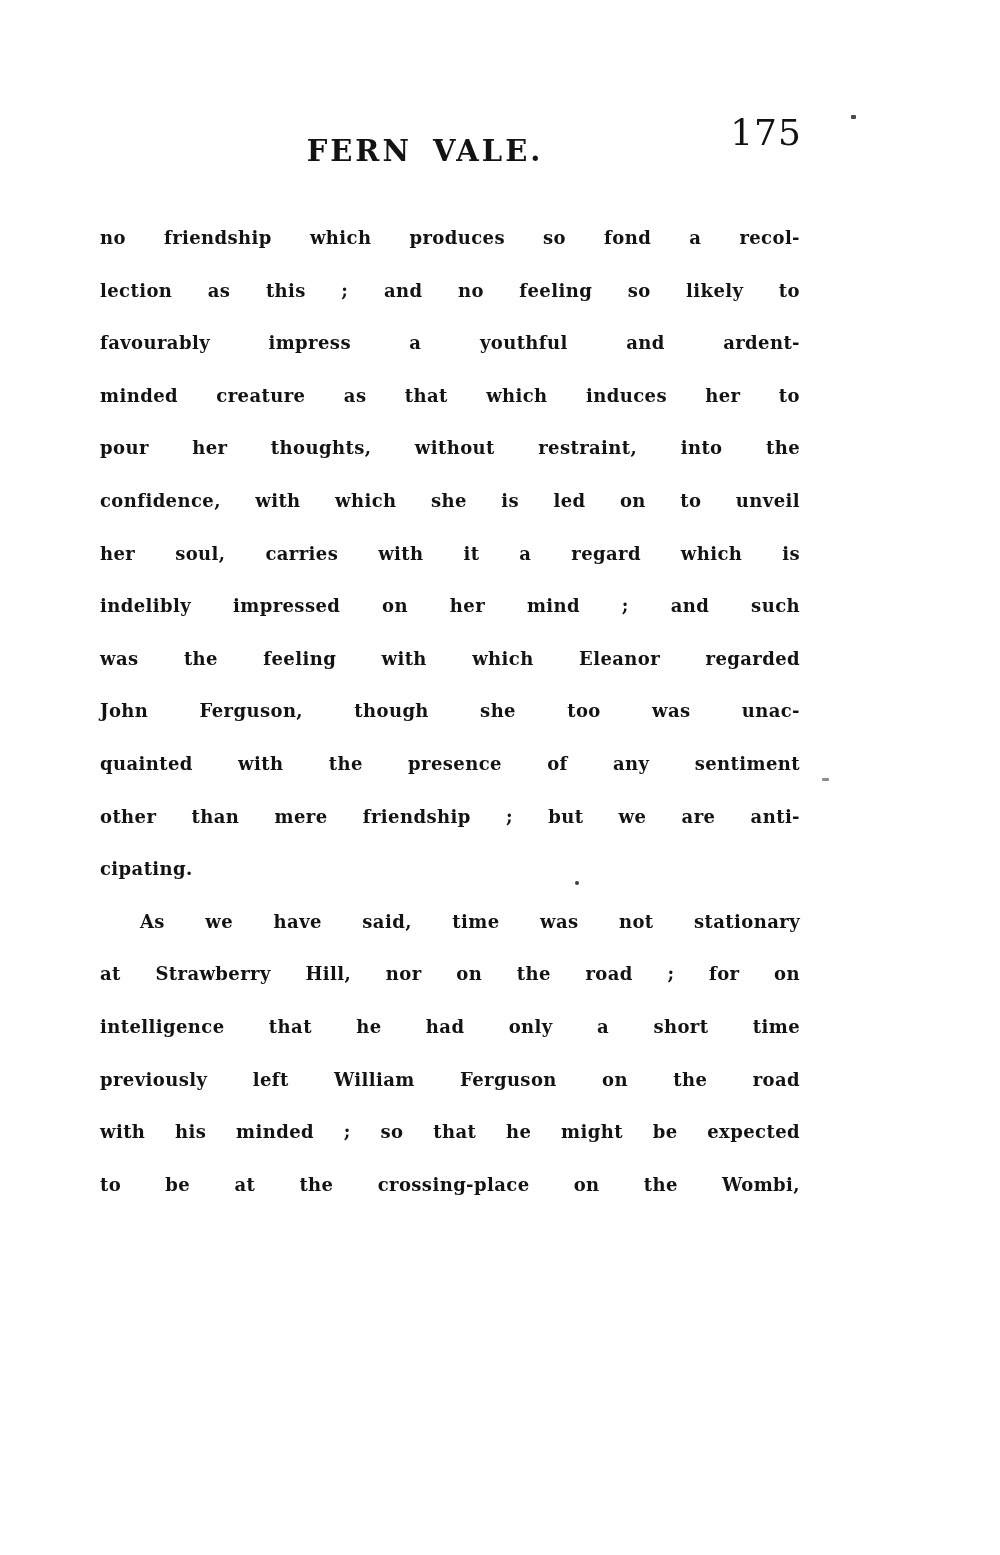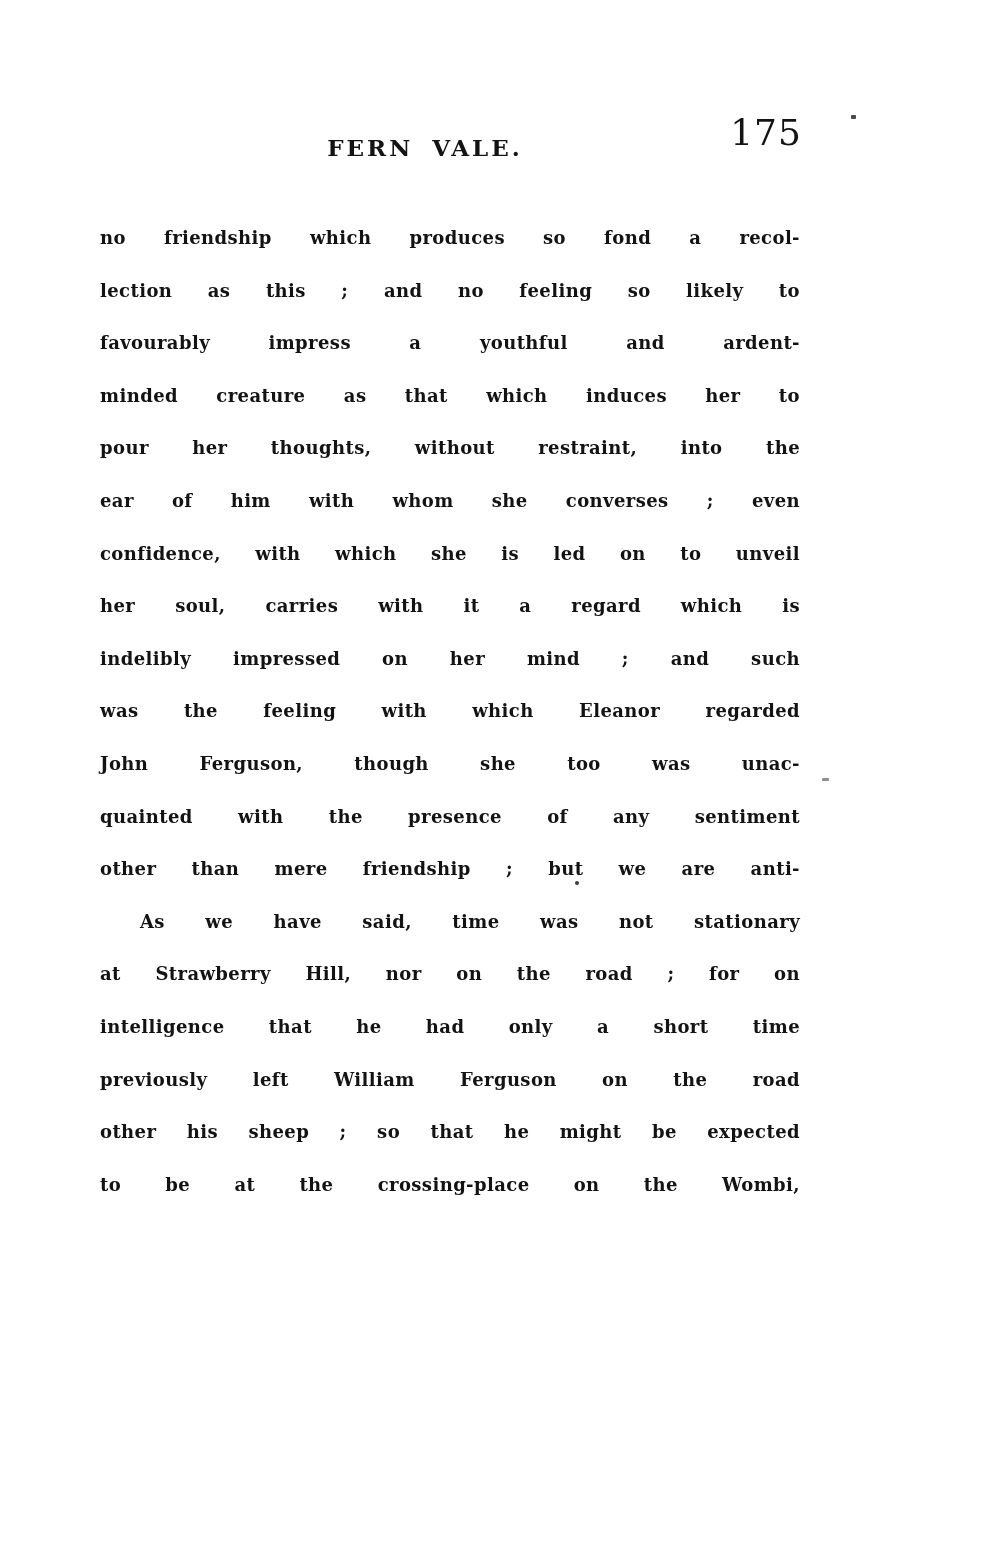--- a/index.html
+++ b/index.html
@@ -21,21 +21,21 @@
     left: 0;
     top: 0;
     width: 100%;
     height: 0;
   }
   .head-title {
     position: absolute;
     left: 425px;
     top: 134px;
     transform: translateX(-50%);
-    font-size: 23px;
+    font-size: 29px;
     font-weight: bold;
     letter-spacing: 3px;
     word-spacing: 8px;
     white-space: nowrap;
   }
   .page-num {
     position: absolute;
     left: 766px;
     top: 112px;
     transform: translateX(-50%);
@@ -104,33 +104,33 @@
     <span class="head-title">FERN VALE.</span>
     <span class="page-num">175</span>
   </div>
 
   <div class="text-block">
     <div class="line">no friendship which produces so fond a recol-</div>
     <div class="line">lection as this ; and no feeling so likely to</div>
     <div class="line">favourably impress a youthful and ardent-</div>
     <div class="line">minded creature as that which induces her to</div>
     <div class="line">pour her thoughts, without restraint, into the</div>
-    <div class="line">ear of him with whom she converses ; even</div>
     <div class="line">confidence, with which she is led on to unveil</div>
     <div class="line">her soul, carries with it a regard which is</div>
     <div class="line">indelibly impressed on her mind ; and such</div>
     <div class="line">was the feeling with which Eleanor regarded</div>
     <div class="line">John Ferguson, though she too was unac-</div>
     <div class="line">quainted with the presence of any sentiment</div>
     <div class="line">other than mere friendship ; but we are anti-</div>
+    <div class="line single">cipating.</div>
     <div class="line indent">As we have said, time was not stationary</div>
     <div class="line">at Strawberry Hill, nor on the road ; for on</div>
     <div class="line">intelligence that he had only a short time</div>
     <div class="line">previously left William Ferguson on the road</div>
-    <div class="line">other his sheep ; so that he might be expected</div>
+    <div class="line">with his minded ; so that he might be expected</div>
     <div class="line">to be at the crossing-place on the Wombi,</div>
   </div>
 
   <div class="speck speck-1"></div>
   <div class="speck speck-2"></div>
   <div class="speck speck-3"></div>
 
 </div>
 
 </body></html>

